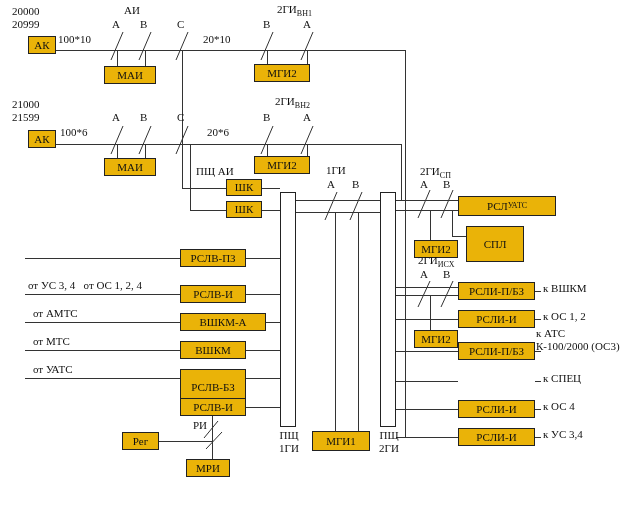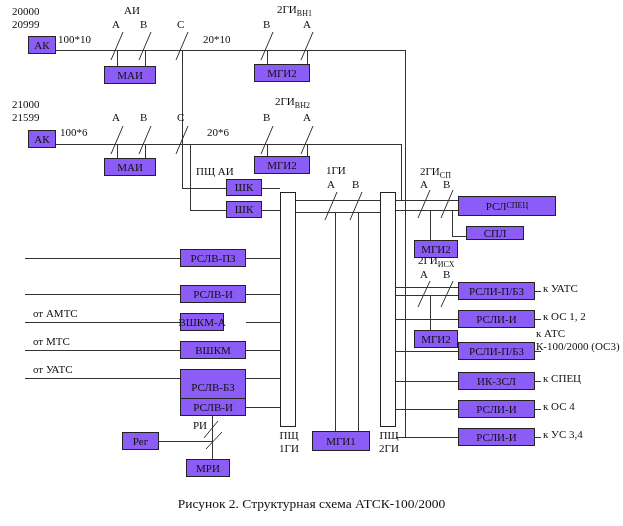--- a/index.html
+++ b/index.html
@@ -1,19 +1,19 @@
 <!DOCTYPE html>
 <html><head>
 <meta charset="utf-8">
 <style>
   html,body{margin:0;padding:0;background:#fff;}
   .stage{position:relative;width:623px;height:526px;background:#fff;
          font-family:"Liberation Serif",serif;color:#111;overflow:hidden;}
   .stage svg{position:absolute;left:0;top:0;}
-  .b{position:absolute;border:1px solid #222;background:#8b5cf6;display:flex;
+  .b{position:absolute;border:1px solid #222;background:#eab308;display:flex;
      align-items:center;justify-content:center;font-size:11px;line-height:11px;
      box-sizing:border-box;white-space:nowrap;}
   .panel{position:absolute;border:1px solid #222;background:#fff;box-sizing:border-box;}
   .t{position:absolute;font-size:11px;line-height:13px;white-space:pre-line;}
   .ltr{position:absolute;font-size:11px;line-height:12px;}
   .sub{font-size:8px;vertical-align:sub;line-height:8px;}
   .cap{position:absolute;left:0;right:0;top:496px;text-align:center;font-size:13.5px;}
   .ctr{text-align:center;}
 </style>
 </head>
@@ -93,65 +93,64 @@
   <div class="ltr" style="left:352px;top:178px">В</div>
 
   <div class="panel" style="left:280px;top:192px;width:16px;height:235px"></div>
   <div class="panel" style="left:380px;top:192px;width:16px;height:235px"></div>
   <div class="t ctr" style="left:272px;top:429px;width:34px">ПЩ
 1ГИ</div>
   <div class="t ctr" style="left:372px;top:429px;width:34px">ПЩ
 2ГИ</div>
   <div class="b" style="left:312px;top:431px;width:58px;height:20px">МГИ1</div>
 
+  <div class="t" style="left:28px;top:279px">от УС 3, 4&nbsp;&nbsp;&nbsp;от ОС 1, 2, 4</div>
   <div class="t" style="left:33px;top:307px">от АМТС</div>
   <div class="t" style="left:33px;top:335px">от МТС</div>
   <div class="t" style="left:33px;top:363px">от УАТС</div>
 
   <div class="b" style="left:180px;top:249px;width:66px;height:18px">РСЛВ-ПЗ</div>
   <div class="b" style="left:180px;top:285px;width:66px;height:18px">РСЛВ-И</div>
-  <div class="b" style="left:180px;top:313px;width:44px;height:18px">ВШКМ-А</div>
+  <div class="b" style="left:180px;top:313px;width:86px;height:18px">ВШКМ-А</div>
   <div class="b" style="left:180px;top:341px;width:66px;height:18px">ВШКМ</div>
   <div class="b" style="left:180px;top:369px;width:66px;height:36px">РСЛВ-БЗ</div>
   <div class="b" style="left:180px;top:398px;width:66px;height:18px">РСЛВ-И</div>
 
   <div class="t" style="left:193px;top:419px">РИ</div>
   <div class="b" style="left:122px;top:432px;width:37px;height:18px">Рег</div>
   <div class="b" style="left:186px;top:459px;width:44px;height:18px">МРИ</div>
 
   <div class="t" style="left:420px;top:165px"><span>2ГИ</span><span class="sub">СП</span></div>
   <div class="ltr" style="left:420px;top:178px">А</div>
   <div class="ltr" style="left:443px;top:178px">В</div>
 
   <div class="b" style="left:458px;top:196px;width:98px;height:20px">
       <span>РСЛ</span>
-      <span class="sub">СПЕЦ</span>
+      <span class="sub">УАТС</span>
     </div>
-  <div class="b" style="left:466px;top:226px;width:58px;height:14px">СПЛ</div>
+  <div class="b" style="left:466px;top:226px;width:58px;height:36px">СПЛ</div>
   <div class="b" style="left:414px;top:240px;width:44px;height:18px">МГИ2</div>
 
   <div class="t" style="left:418px;top:254px"><span>2ГИ</span><span class="sub">ИСХ</span></div>
   <div class="ltr" style="left:420px;top:268px">А</div>
   <div class="ltr" style="left:443px;top:268px">В</div>
 
   <div class="b" style="left:458px;top:282px;width:77px;height:18px">РСЛИ-П/БЗ</div>
-  <div class="t" style="left:543px;top:282px">к УАТС</div>
+  <div class="t" style="left:543px;top:282px">к ВШКМ</div>
 
   <div class="b" style="left:458px;top:310px;width:77px;height:18px">РСЛИ-И</div>
   <div class="t" style="left:543px;top:310px">к ОС 1, 2</div>
 
   <div class="b" style="left:414px;top:330px;width:44px;height:18px">МГИ2</div>
 
   <div class="b" style="left:458px;top:342px;width:77px;height:18px">РСЛИ-П/БЗ</div>
   <div class="t" style="left:536px;top:327px">к АТС
 К-100/2000 (ОС3)</div>
 
-  <div class="b" style="left:458px;top:372px;width:77px;height:18px">ИК-ЗСЛ</div>
   <div class="t" style="left:543px;top:372px">к СПЕЦ</div>
 
   <div class="b" style="left:458px;top:400px;width:77px;height:18px">РСЛИ-И</div>
   <div class="t" style="left:543px;top:400px">к ОС 4</div>
 
   <div class="b" style="left:458px;top:428px;width:77px;height:18px">РСЛИ-И</div>
   <div class="t" style="left:543px;top:428px">к УС 3,4</div>
 
-  <div class="cap">Рисунок 2. Структурная схема АТСК-100/2000</div>
 </div>
 
 </body></html>

